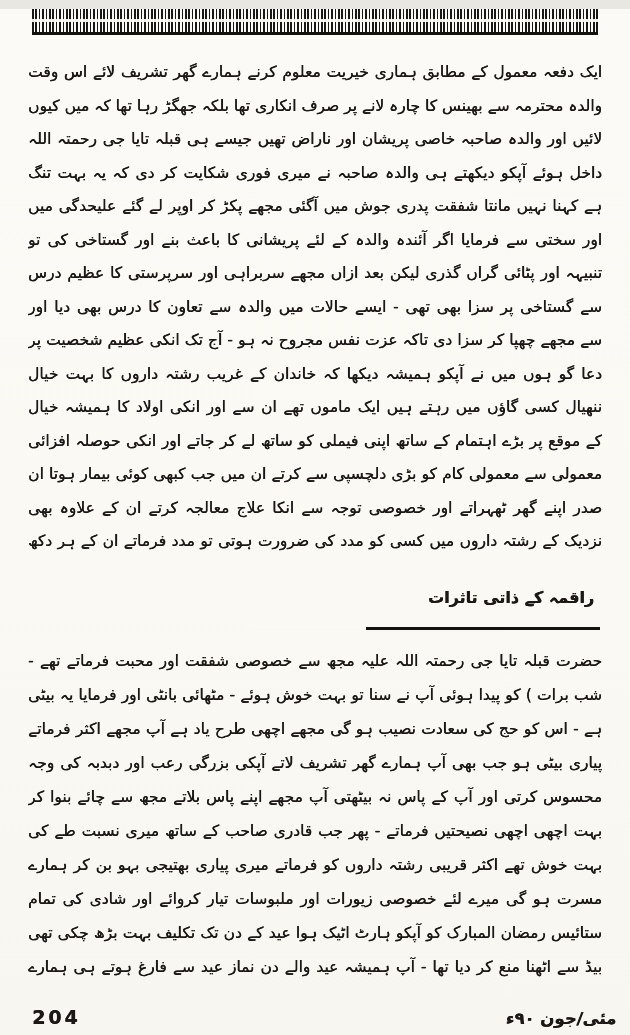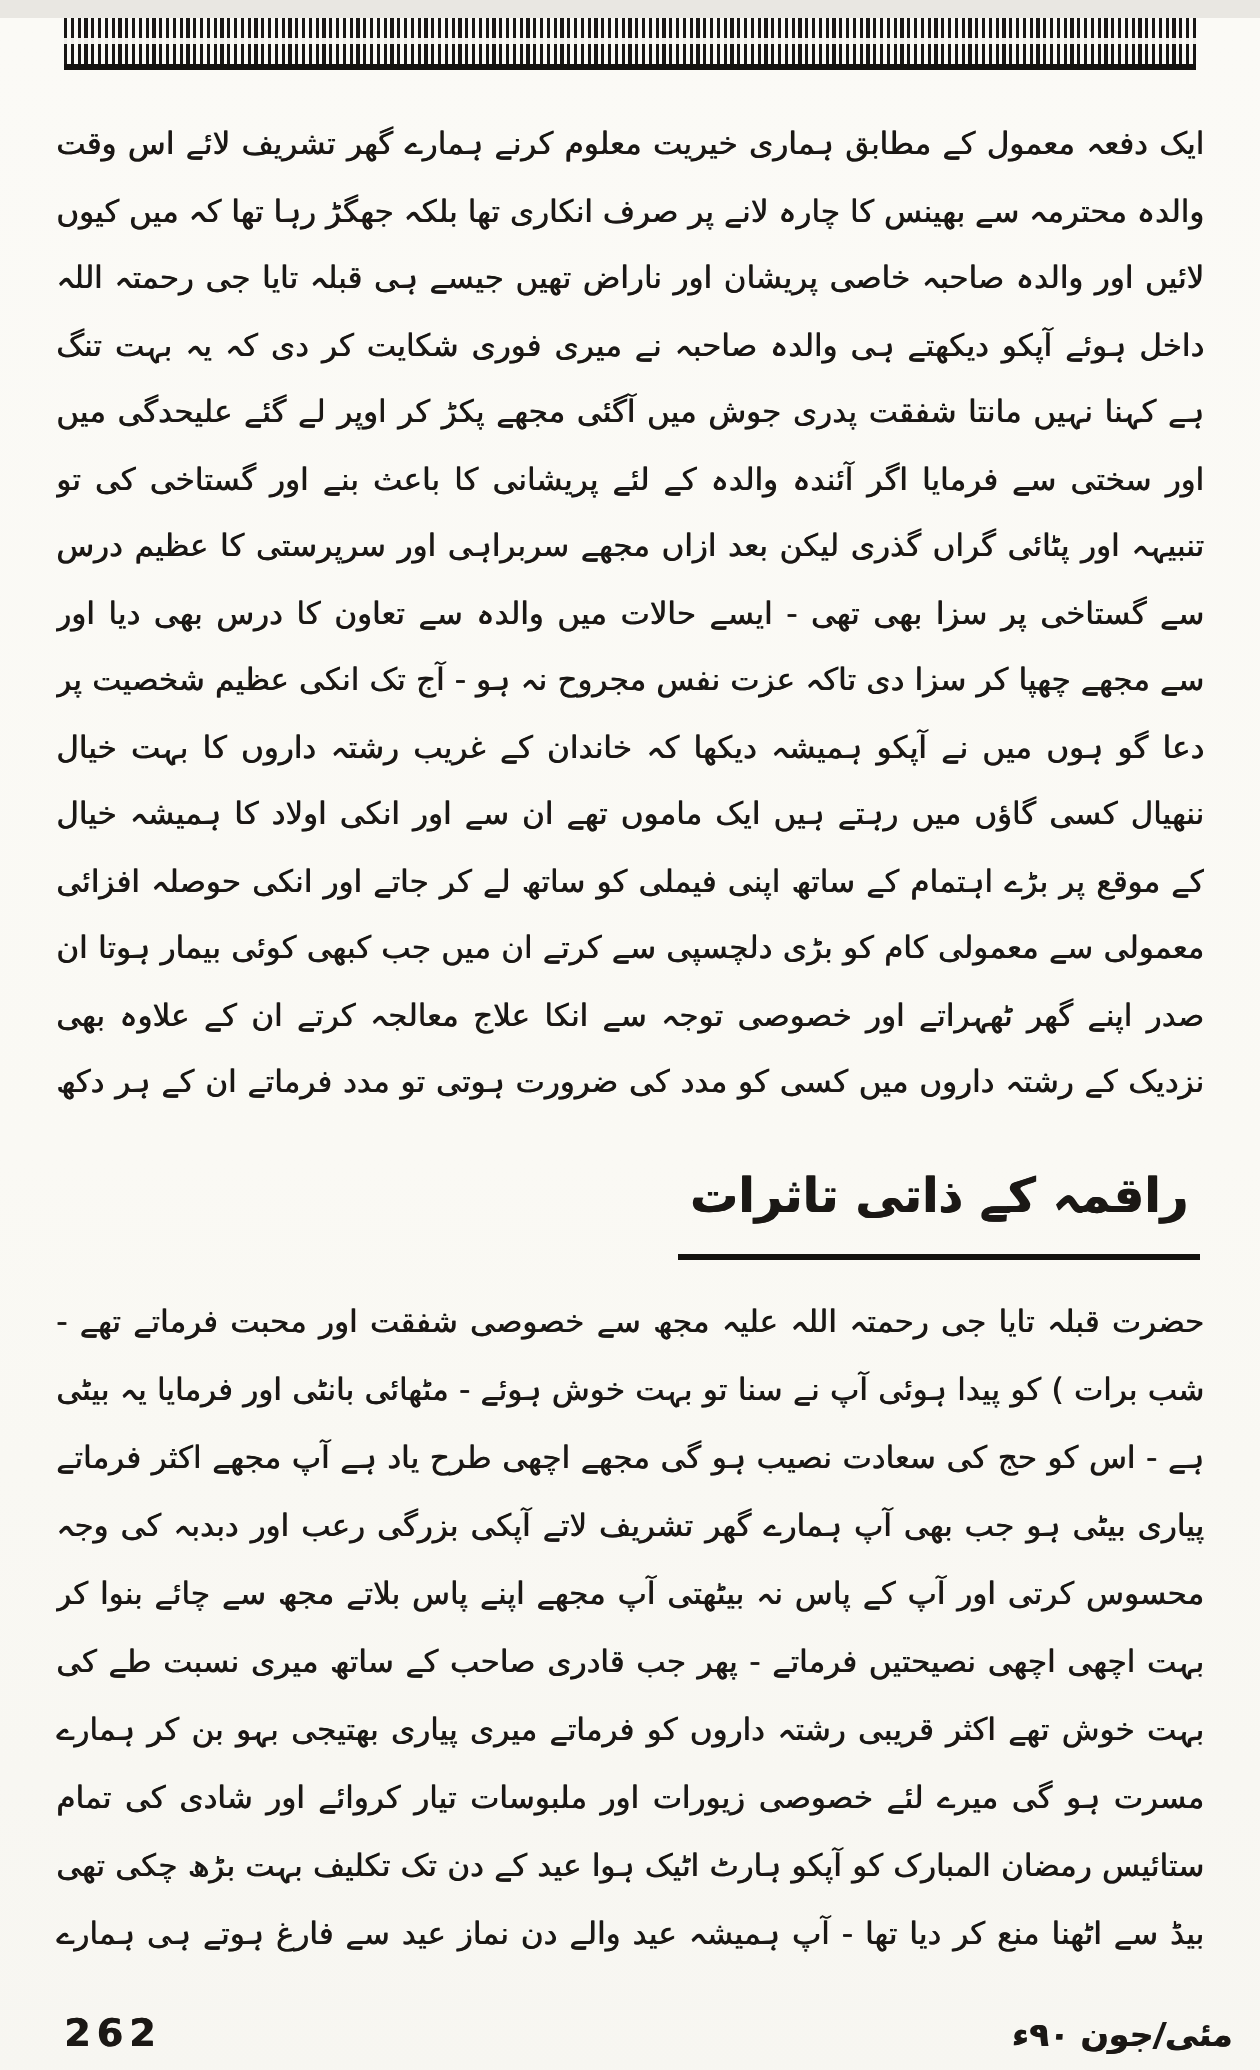--- a/index.html
+++ b/index.html
@@ -39,21 +39,21 @@
   .part2 .line{line-height:34px;max-height:34px;}
   .part2{margin-top:14px;}
   
   .heading-row{
     margin:16px 2px 4px 0;
     display:flex;justify-content:flex-start; 
   }
   .section-heading{
     min-width:222px;
     text-align:right;
-    font-size:24px;font-weight:bold;
+    font-size:16px;font-weight:bold;
     line-height:46px;
     padding:0 6px 6px 6px;
     border-bottom:3.5px solid #14120f;
     text-shadow:.4px 0 0 currentColor;
   }
   
   .footer{
     position:absolute;left:28px;right:14px;bottom:16px;
     direction:ltr;
     display:flex;justify-content:space-between;align-items:baseline;
@@ -130,17 +130,17 @@
       <div class="line">بہت خوش تھے اکثر قریبی رشتہ داروں کو فرماتے میری پیاری بھتیجی بہو بن کر ہمارے گھر آئے گی تو مجھے دلی</div>
 
       <div class="line">مسرت ہو گی میرے لئے خصوصی زیورات اور ملبوسات تیار کروائے اور شادی کی تمام تیاریاں مکمل کیں -</div>
 
       <div class="line">ستائیس رمضان المبارک کو آپکو ہارٹ اٹیک ہوا عید کے دن تک تکلیف بہت بڑھ چکی تھی ڈاکٹر نے</div>
 
       <div class="line">بیڈ سے اٹھنا منع کر دیا تھا - آپ ہمیشہ عید والے دن نماز عید سے فارغ ہوتے ہی ہمارے گھر تشریف لاتے تھے</div>
     </div>
 
   <div class="footer">
-    <span class="page-number">262</span>
+    <span class="page-number">204</span>
     <span class="issue-date">مئی/جون ۹۰ء</span>
   </div>
 
 </div>
 
 </body></html>

